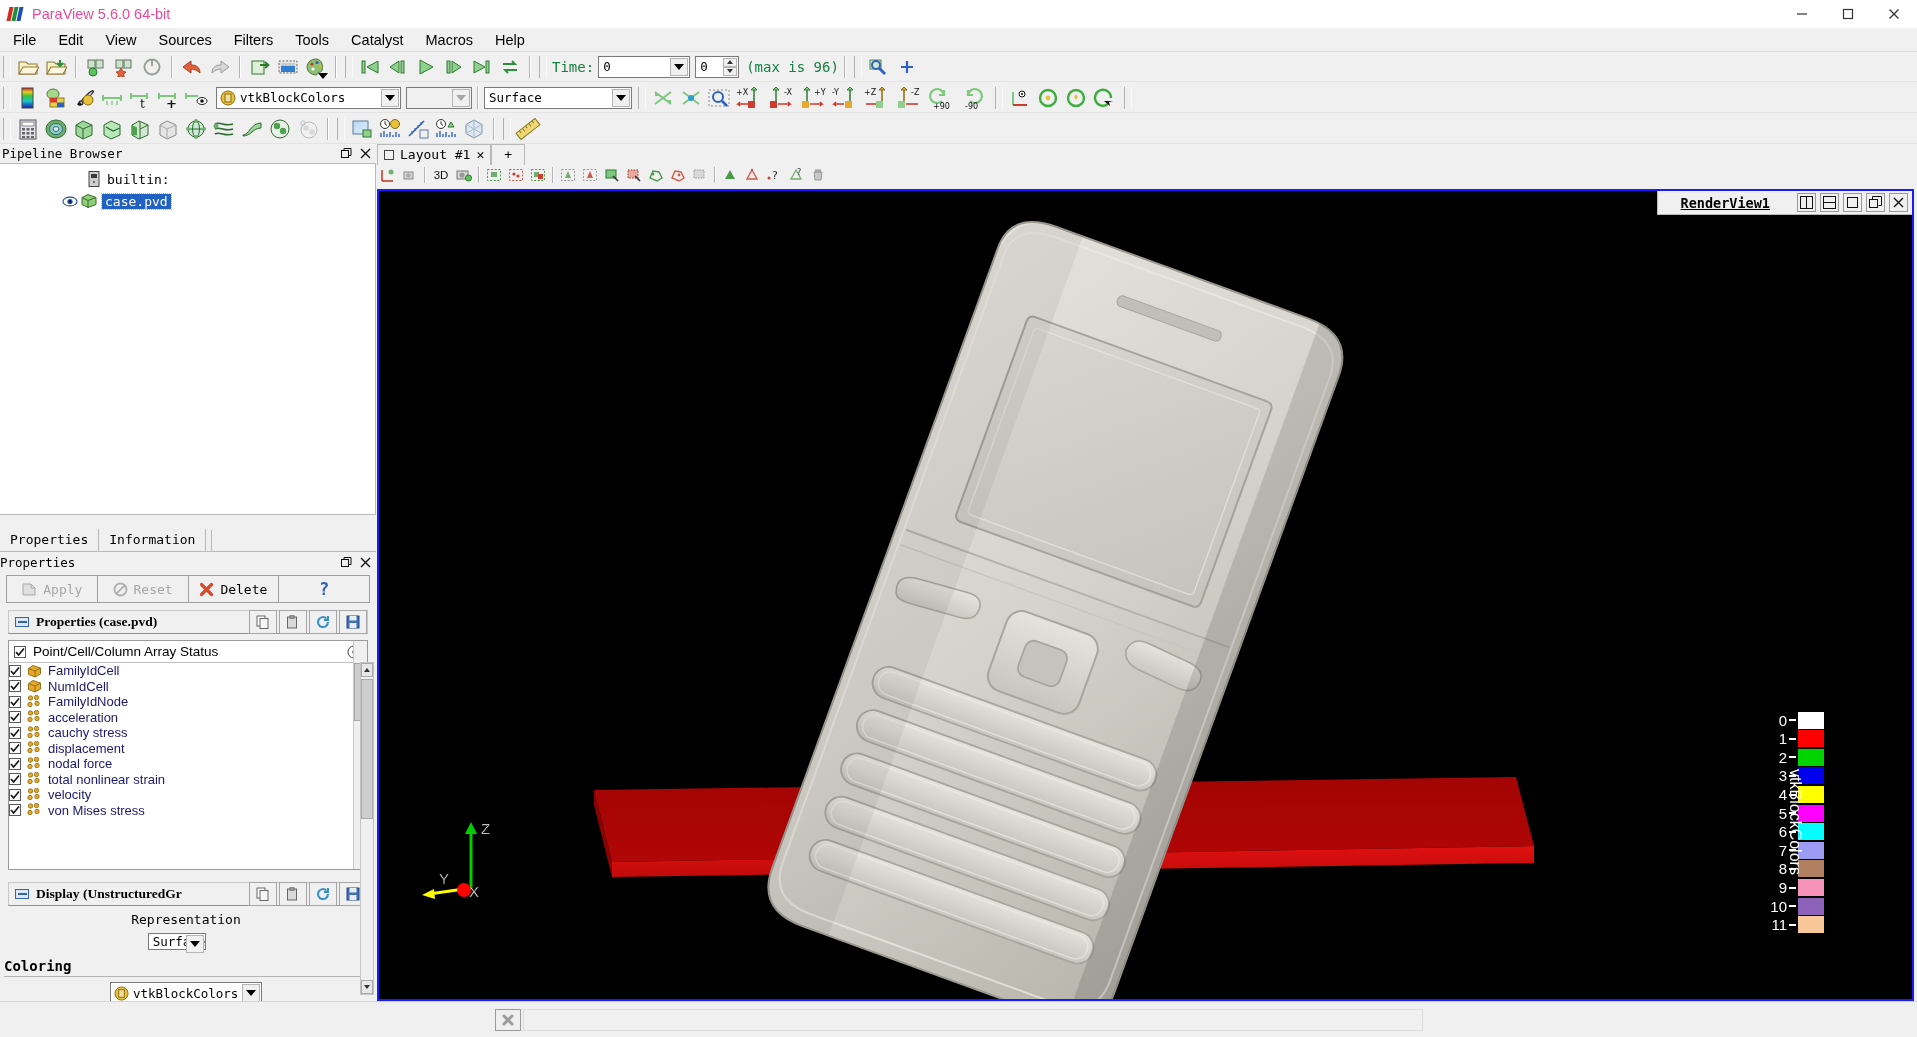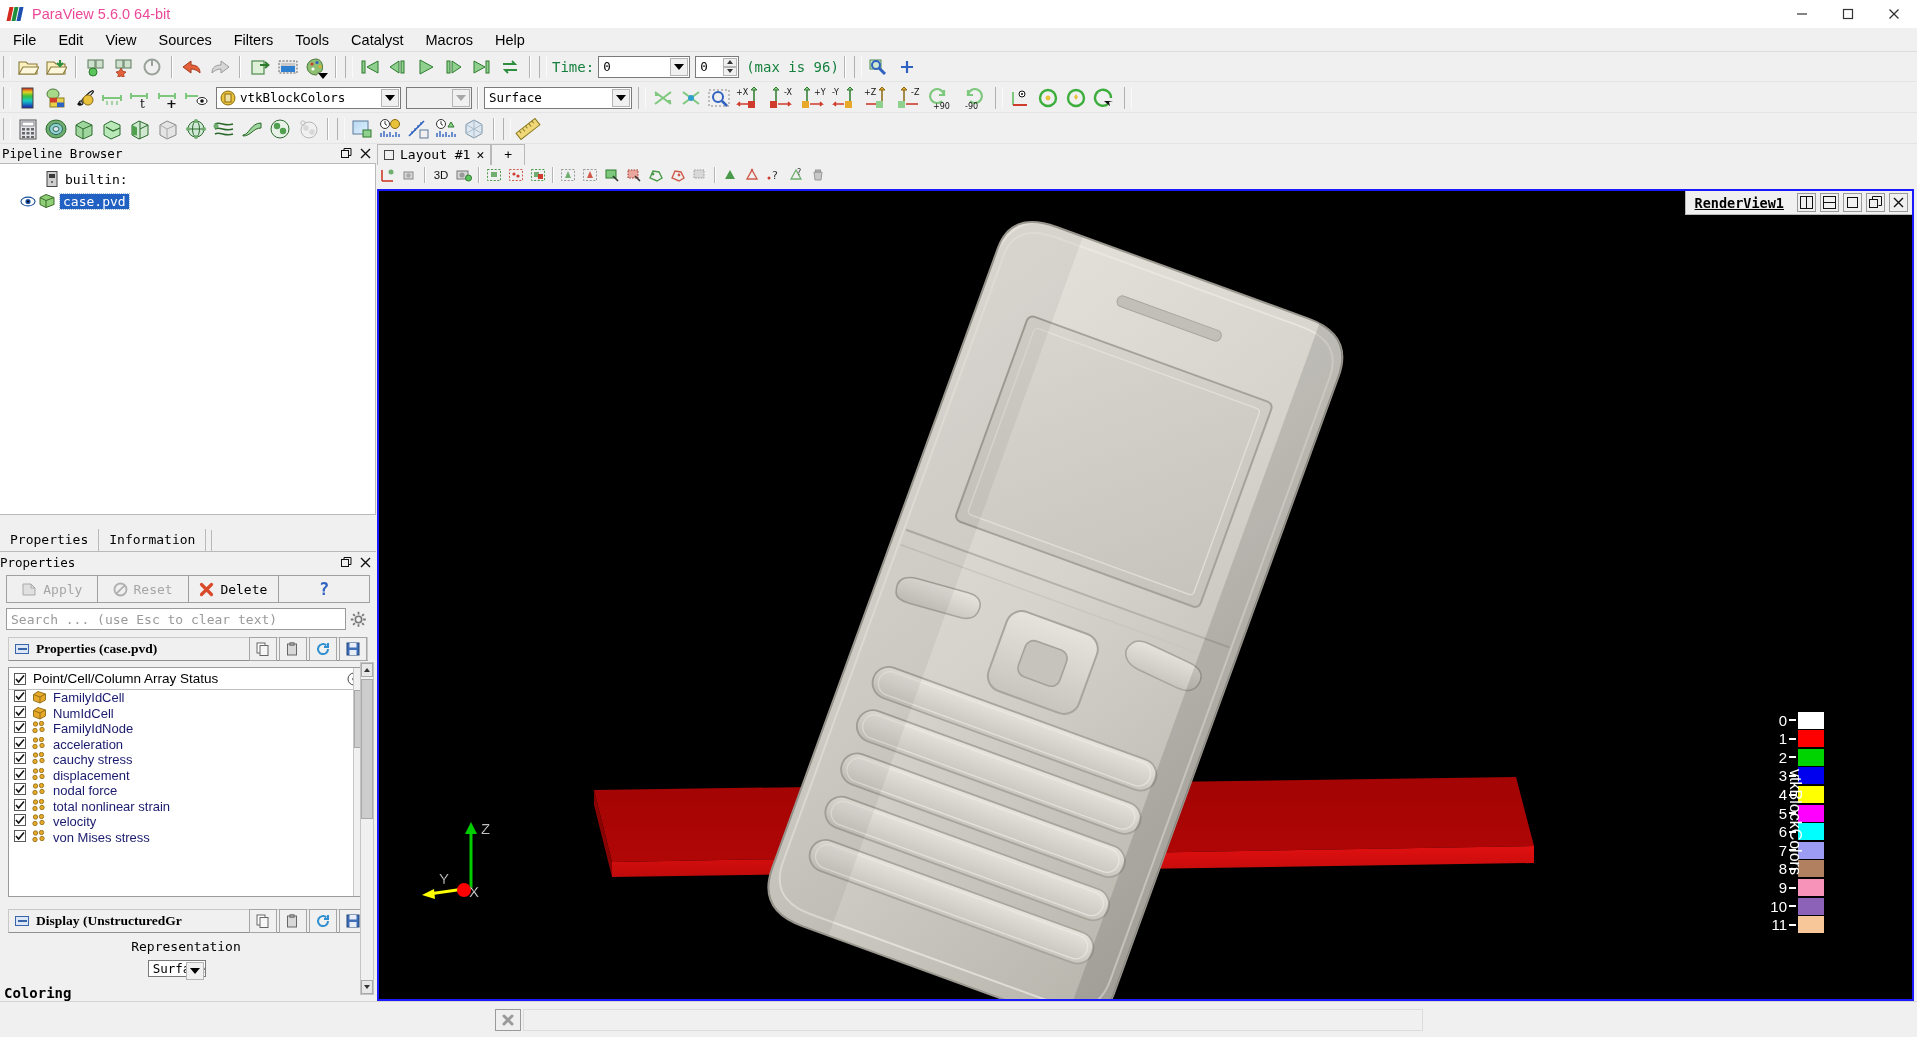--- a/index.html
+++ b/index.html
@@ -118,21 +118,21 @@
   }
   .dockhdr .spacer { flex: 1; }
   .dockbtn { width: 16px; height: 16px; display:flex;align-items:center;justify-content:center;
              font-size: 12px; color:#111; margin-right: 3px; }
 
   .pipeline {
     position: absolute; left: 0; top: 19px; width: 376px; height: 352px;
     background: #ffffff; border: 1px solid #b9b9b9; border-left:none;
     overflow: hidden;
   }
-  .pl-row { display: flex; align-items: center; height: 22px; padding-left: 18px; }
+  .pl-row { display: flex; align-items: center; height: 22px; padding-left: 18px; margin-left: 42px; }
   .pl-eye { width: 20px; display:flex; align-items:center; justify-content:center; }
   .pl-name {
     font-family: "DejaVu Sans Mono", monospace; font-size: 13px; color: #000;
     padding: 0 3px;
   }
   .pl-name.sel { background: #2161c4; color: #fff; outline: 1px dotted #9ab7e0; }
 
   .proptabs {
     position: absolute; left: 0; top: 384px; width: 376px; height: 24px;
     display: flex; align-items: flex-end; border-bottom: 1px solid #b9b9b9;
@@ -183,21 +183,21 @@
   .arraylist {
     margin: 6px 8px 0 8px; border: 1px solid #9a9a9a; background: #fff;
     height: 230px; overflow: hidden; position: relative;
   }
   .al-hdr {
     height: 22px; display:flex; align-items:center; gap: 7px; padding-left: 5px;
     border-bottom: 1px solid #c0c0c0; background: #fff;
     font-family: "Liberation Sans", sans-serif; font-size: 13.5px;
   }
   .al-row {
-    height: 15.5px; display:flex; gap: 6px; padding-left: 5px;
+    height: 15.5px; display:flex; align-items:center; gap: 6px; 
     font-family: "Liberation Sans", sans-serif; font-size: 13px; color: #1a1a6e;
   }
   .cbx {
     width: 12px; height: 12px; border: 1px solid #5a5a5a; background: #fff;
     display:flex; align-items:center; justify-content:center; flex: 0 0 12px;
   }
   .cbx svg { display:block; }
   .al-scroll {
     position:absolute; right: 0; top: 0; bottom: 0; width: 14px; background:#f0f0f0;
     border-left: 1px solid #c8c8c8;
@@ -243,21 +243,21 @@
     position: absolute; left: 377px; top: 189px; width: 1537px; height: 812px;
     border: 2px solid #1a1aff; background: #000;
   }
   .renderhdr {
     position: absolute; right: 0; top: 0; height: 24px; display: flex;
     align-items: center; gap: 4px; padding-right: 4px; background: #f0f0f0;
     border-left: 1px solid #b9b9b9; border-bottom: 1px solid #b9b9b9;
   }
   .renderhdr .rvname {
     font-family: "DejaVu Sans Mono", monospace; font-size: 13.5px;
-    font-weight: bold; text-decoration: underline; color: #000; padding: 0 9px;
+    font-weight: bold; text-decoration: underline; color: #000; padding: 0 23px;
   }
   .rvbtn { width: 19px; height: 19px; border: 1px solid #9a9a9a; background:#f0f0f0;
            display:flex; align-items:center; justify-content:center; }
 
   .scene { position: absolute; inset: 0; overflow: hidden; background: #000; }
 
   
   .legend { position: absolute; right: 88px; bottom: 65px; }
   .lg-row { display:flex; align-items:center; height: 18.6px; }
   .lg-num {
@@ -951,32 +951,20 @@
                 <path d="M2.5 2.5l10 10M12.5 2.5l-10 10" stroke="#d94a2a" stroke-width="3.2" stroke-linecap="round"></path>
               </svg>
           </span>
           <span>Delete</span>
         </div>
         <div class="pbtn">
           <span style="color:#2f62c0;font-weight:bold;font-size:17px;">?</span>
         </div>
       </div>
 
-      <div class="searchrow">
-        <div style="width:6px"></div>
-        <div class="searchbox">Search ... (use Esc to clear text)</div>
-        <div class="gearbtn">
-          <svg width="17" height="17" viewBox="0 0 17 17">
-              <circle cx="8.5" cy="8.5" r="3.2" fill="none" stroke="#777" stroke-width="1.6"></circle>
-              <g stroke="#777" stroke-width="1.8">
-                <path d="M8.5 0.8v2.6M8.5 13.2v2.6M0.8 8.5h2.6M13.2 8.5h2.6M3.1 3.1l1.8 1.8M12.1 12.1l1.8 1.8M13.9 3.1l-1.8 1.8M4.9 12.1l-1.8 1.8"></path>
-              </g>
-            </svg>
-        </div>
-      </div>
 
       <div class="sectionhdr">
         <span class="minusbox">
             <i></i>
           </span>
         <span>Properties (case.pvd)</span>
         <span class="hdrbtns">
           <span class="hbtn">
             <svg width="14" height="14" viewBox="0 0 14 14">
                 <rect x="1" y="1" width="8" height="10" fill="#fff" stroke="#666"></rect>

